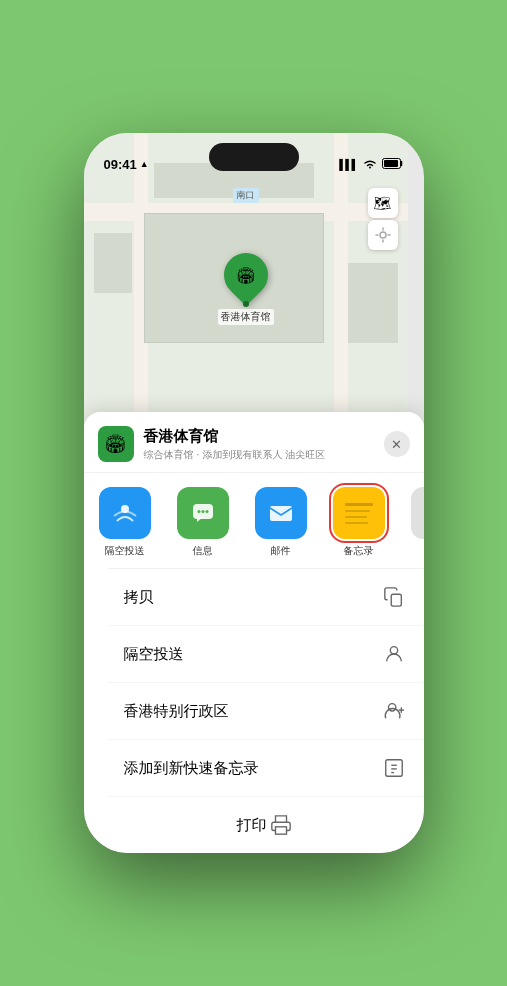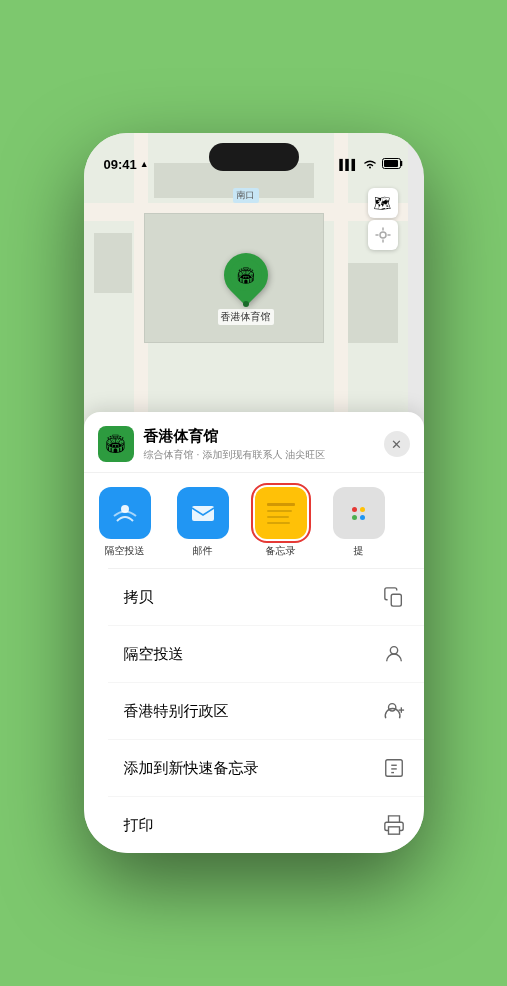--- a/index.html
+++ b/index.html
@@ -394,20 +394,21 @@
     .action-item {
       display: flex;
       align-items: center;
       justify-content: space-between;
       padding: 14px 16px;
       border-bottom: 1px solid #f5f5f5;
     }
 
     .action-item:last-child {
       border-bottom: none;
+      justify-content: center;
     }
 
     .action-label {
       font-size: 15px;
       color: #000;
     }
 
     .action-icon {
       width: 28px;
       height: 28px;
@@ -518,20 +519,32 @@
           <div class="share-icon airdrop">
             <svg width="28" height="28" viewBox="0 0 28 28">
               <circle cx="14" cy="10" r="4" fill="white" opacity="0.9"></circle>
               <path d="M6 22 Q14 14 22 22" stroke="white" stroke-width="2" fill="none" opacity="0.8"></path>
               <path d="M3 17 Q14 8 25 17" stroke="white" stroke-width="2" fill="none" opacity="0.6"></path>
             </svg>
           </div>
           <span class="share-label">隔空投送</span>
         </div>
 
+        <div class="share-item">
+          <div class="share-icon messages">
+            <svg width="28" height="28" viewBox="0 0 28 28">
+              <rect x="4" y="5" width="20" height="15" rx="4" fill="white" opacity="0.9"></rect>
+              <path d="M8 23 L8 18 L14 18 Z" fill="white" opacity="0.9"></path>
+              <circle cx="10" cy="12.5" r="1.5" fill="#4caf50"></circle>
+              <circle cx="14" cy="12.5" r="1.5" fill="#4caf50"></circle>
+              <circle cx="18" cy="12.5" r="1.5" fill="#4caf50"></circle>
+            </svg>
+          </div>
+          <span class="share-label">信息</span>
+        </div>
 
         <div class="share-item">
           <div class="share-icon mail">
             <svg width="28" height="28" viewBox="0 0 28 28">
               <rect x="3" y="7" width="22" height="15" rx="2" fill="white" opacity="0.9"></rect>
               <path d="M3 9 L14 16 L25 9" stroke="#2196f3" stroke-width="1.5" fill="none"></path>
             </svg>
           </div>
           <span class="share-label">邮件</span>
         </div>

